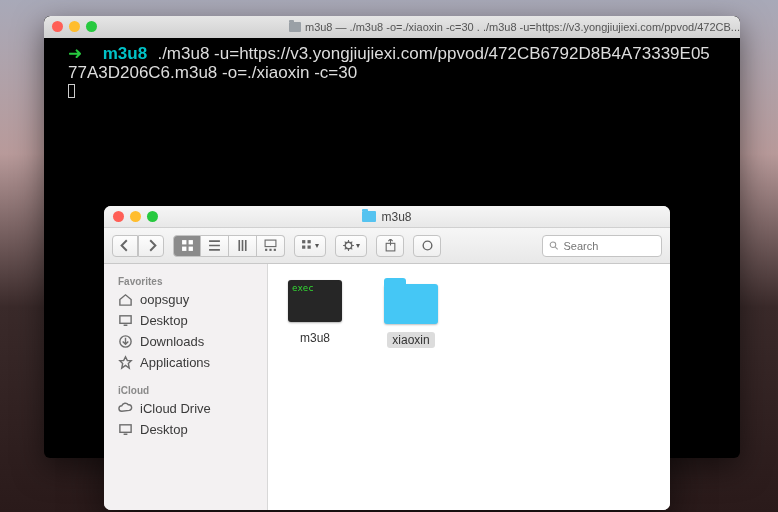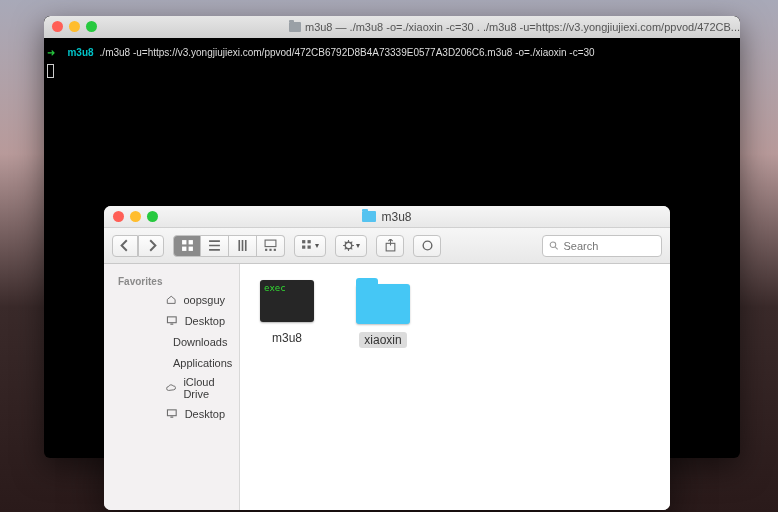--- a/index.html
+++ b/index.html
@@ -19,22 +19,22 @@
     display:flex; align-items:center; justify-content:flex-end;
     font-size:11px; color:#555; position:relative; gap:4px;
     border-top-left-radius:6px; border-top-right-radius:6px;
   }
   .dots { position:absolute; left:8px; top:5px; display:flex; gap:6px; }
   .dot { width:11px; height:11px; border-radius:50%; }
   .dr { background:#ff5f56; } .dy { background:#ffbd2e; } .dg { background:#27c93f; }
   .folder-icon-tiny { width:12px; height:10px; background:#9aa0a6; border-radius:1px; position:relative; }
   .folder-icon-tiny::before { content:""; position:absolute; left:0; top:-2px; width:5px; height:2px; background:#9aa0a6; border-radius:1px 1px 0 0; }
   .term-body {
-    padding: 6px 3px; color:#ddd; font-family: Menlo, Monaco, monospace;
-    font-size: 10px; line-height: 18px; white-space: pre-wrap; word-break: break-all;
+    padding: 6px 24px; color:#ddd; font-family: Menlo, Monaco, monospace;
+    font-size: 17px; line-height: 18px; white-space: pre-wrap; word-break: break-all;
   }
   .arrow { color:#27c93f; }
   .promptdir { color:#00c2c7; font-weight:bold; }
   .cursor { display:inline-block; width:7px; height:14px; border:1px solid #ccc; margin-top:2px; }
 
   
   .finder {
     position: absolute; left: 104px; top: 206px; width: 566px; height: 304px;
     background:#fff; border-radius:7px; box-shadow:0 15px 40px rgba(0,0,0,.55);
     display:flex; flex-direction:column; overflow:hidden;
@@ -68,23 +68,23 @@
   .tags .tb { width:28px; }
   .chev { font-size:8px; margin-left:1px; }
   .search {
     margin-left:auto; width:120px; height:22px; border:1px solid #c4c4c4;
     border-radius:4px; background:#fff; display:flex; align-items:center; padding:0 6px; gap:5px; color:#999;
   }
   .search svg { width:11px; height:11px; }
   .search input { border:none; outline:none; font-size:11px; width:100%; color:#333; background:transparent; }
 
   .finder-body { flex:1; display:flex; min-height:0; }
-  .sidebar { width:136px; background:#f3f1f2; border-right:1px solid #d8d8d8; padding:8px 0; overflow:hidden; }
+  .sidebar { width:164px; background:#f3f1f2; border-right:1px solid #d8d8d8; padding:8px 0; overflow:hidden; }
   .sb-head { font-size:10px; color:#8a8a8a; text-transform:none; padding:4px 14px 2px; font-weight:600; }
-  .sb-item { display:flex; align-items:center; gap:7px; padding:3px 14px; font-size:11px; color:#3a3a3a;margin-left:48px; }
+  .sb-item { display:flex; align-items:center; gap:7px; padding:3px 14px; font-size:13px; color:#3a3a3a; }
   .sb-item svg { width:15px; height:15px; stroke:#6e6e6e; fill:none; stroke-width:1.5; }
 
   .content { flex:1; background:#fff; padding:16px 20px; display:flex; gap:42px; align-items:flex-start; }
   .file { display:flex; flex-direction:column; align-items:center; gap:8px; }
   .exec-icon { width:54px; height:42px; background:#262626; border-radius:3px; position:relative; box-shadow:0 1px 2px rgba(0,0,0,.3); }
   .exec-icon::after { content:"exec"; color:#33d933; position:absolute; left:4px; top:3px; font-size:9px; font-family:Menlo,monospace; }
   .folder-icon { width:54px; height:40px; background:#45c7f5; border-radius:3px; position:relative; margin-top:4px; box-shadow:0 1px 2px rgba(0,0,0,.25); }
   .folder-icon::before { content:""; position:absolute; left:0; top:-6px; width:22px; height:8px; background:#45c7f5; border-radius:3px 3px 0 0;}
   .file-label { font-size:12px; color:#333; padding:1px 5px; border-radius:3px; }
   .file-label.sel { background:#dcdcdc; }
@@ -230,20 +230,21 @@
           </svg>
           <span>Downloads</span>
         </div>
       <div class="sb-item">
           <svg viewBox="0 0 16 16">
             <path d="M8 2l2 4h4l-3 3 1 5-4-3-4 3 1-5-3-3h4z"></path>
           </svg>
           <span>Applications</span>
         </div>
 
+      <div class="sb-head" style="margin-top:8px">iCloud</div>
       <div class="sb-item">
           <svg viewBox="0 0 16 16">
             <path d="M4 11a3 3 0 010-6 4 4 0 017-1 3 3 0 011 6z"></path>
           </svg>
           <span>iCloud Drive</span>
         </div>
       <div class="sb-item">
           <svg viewBox="0 0 16 16">
             <rect x="2" y="3" width="12" height="8"></rect>
             <path d="M6 13h4"></path>

